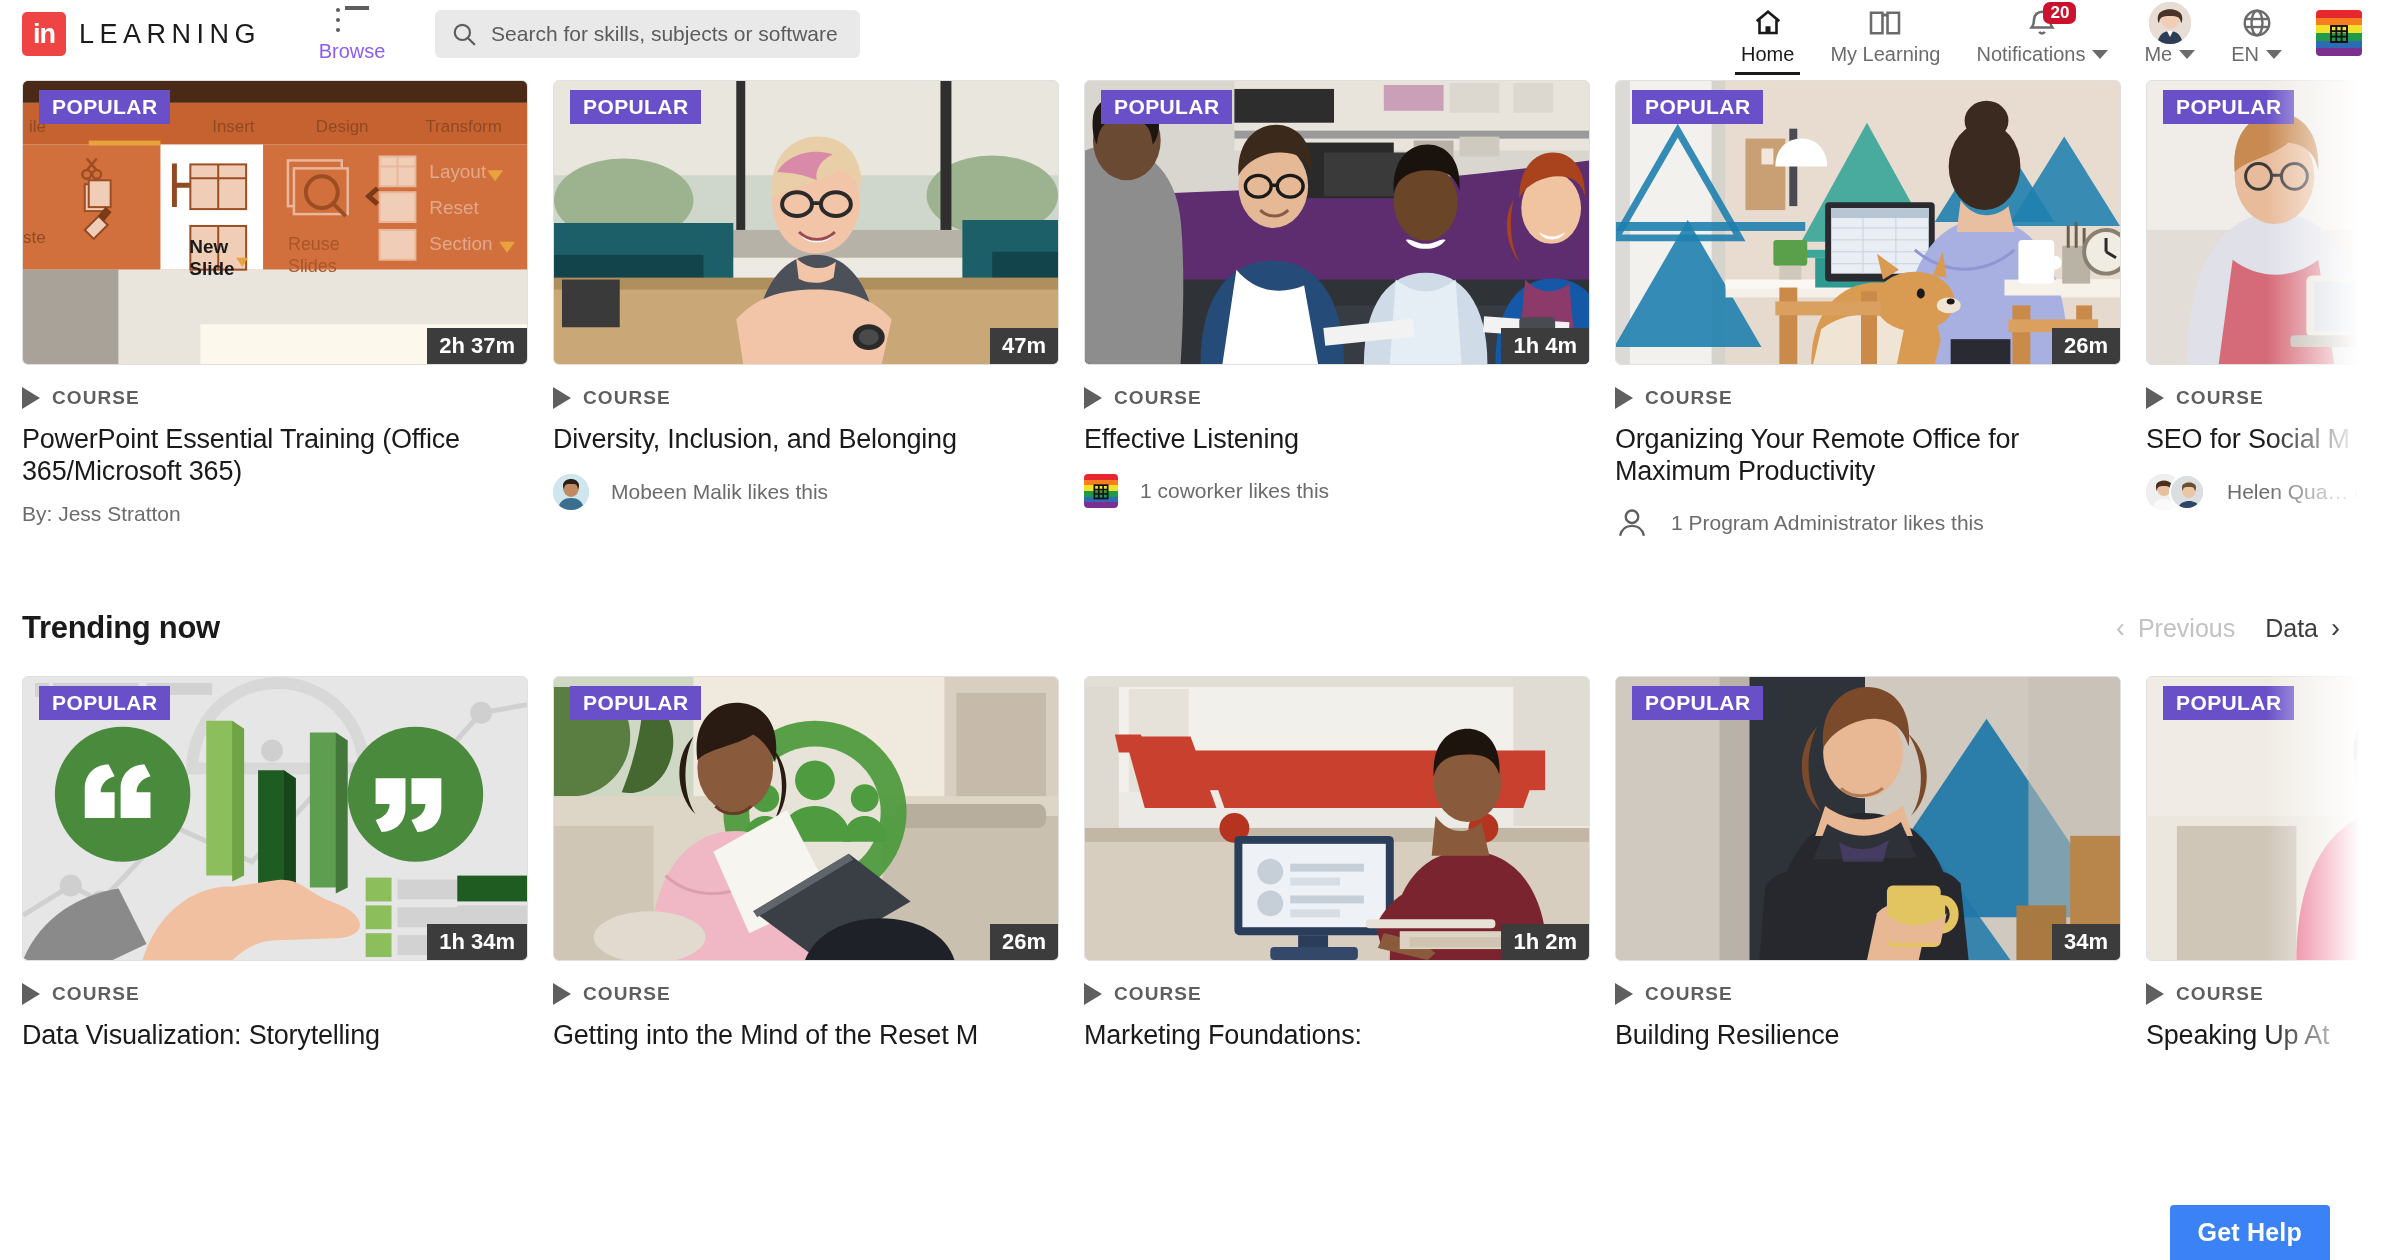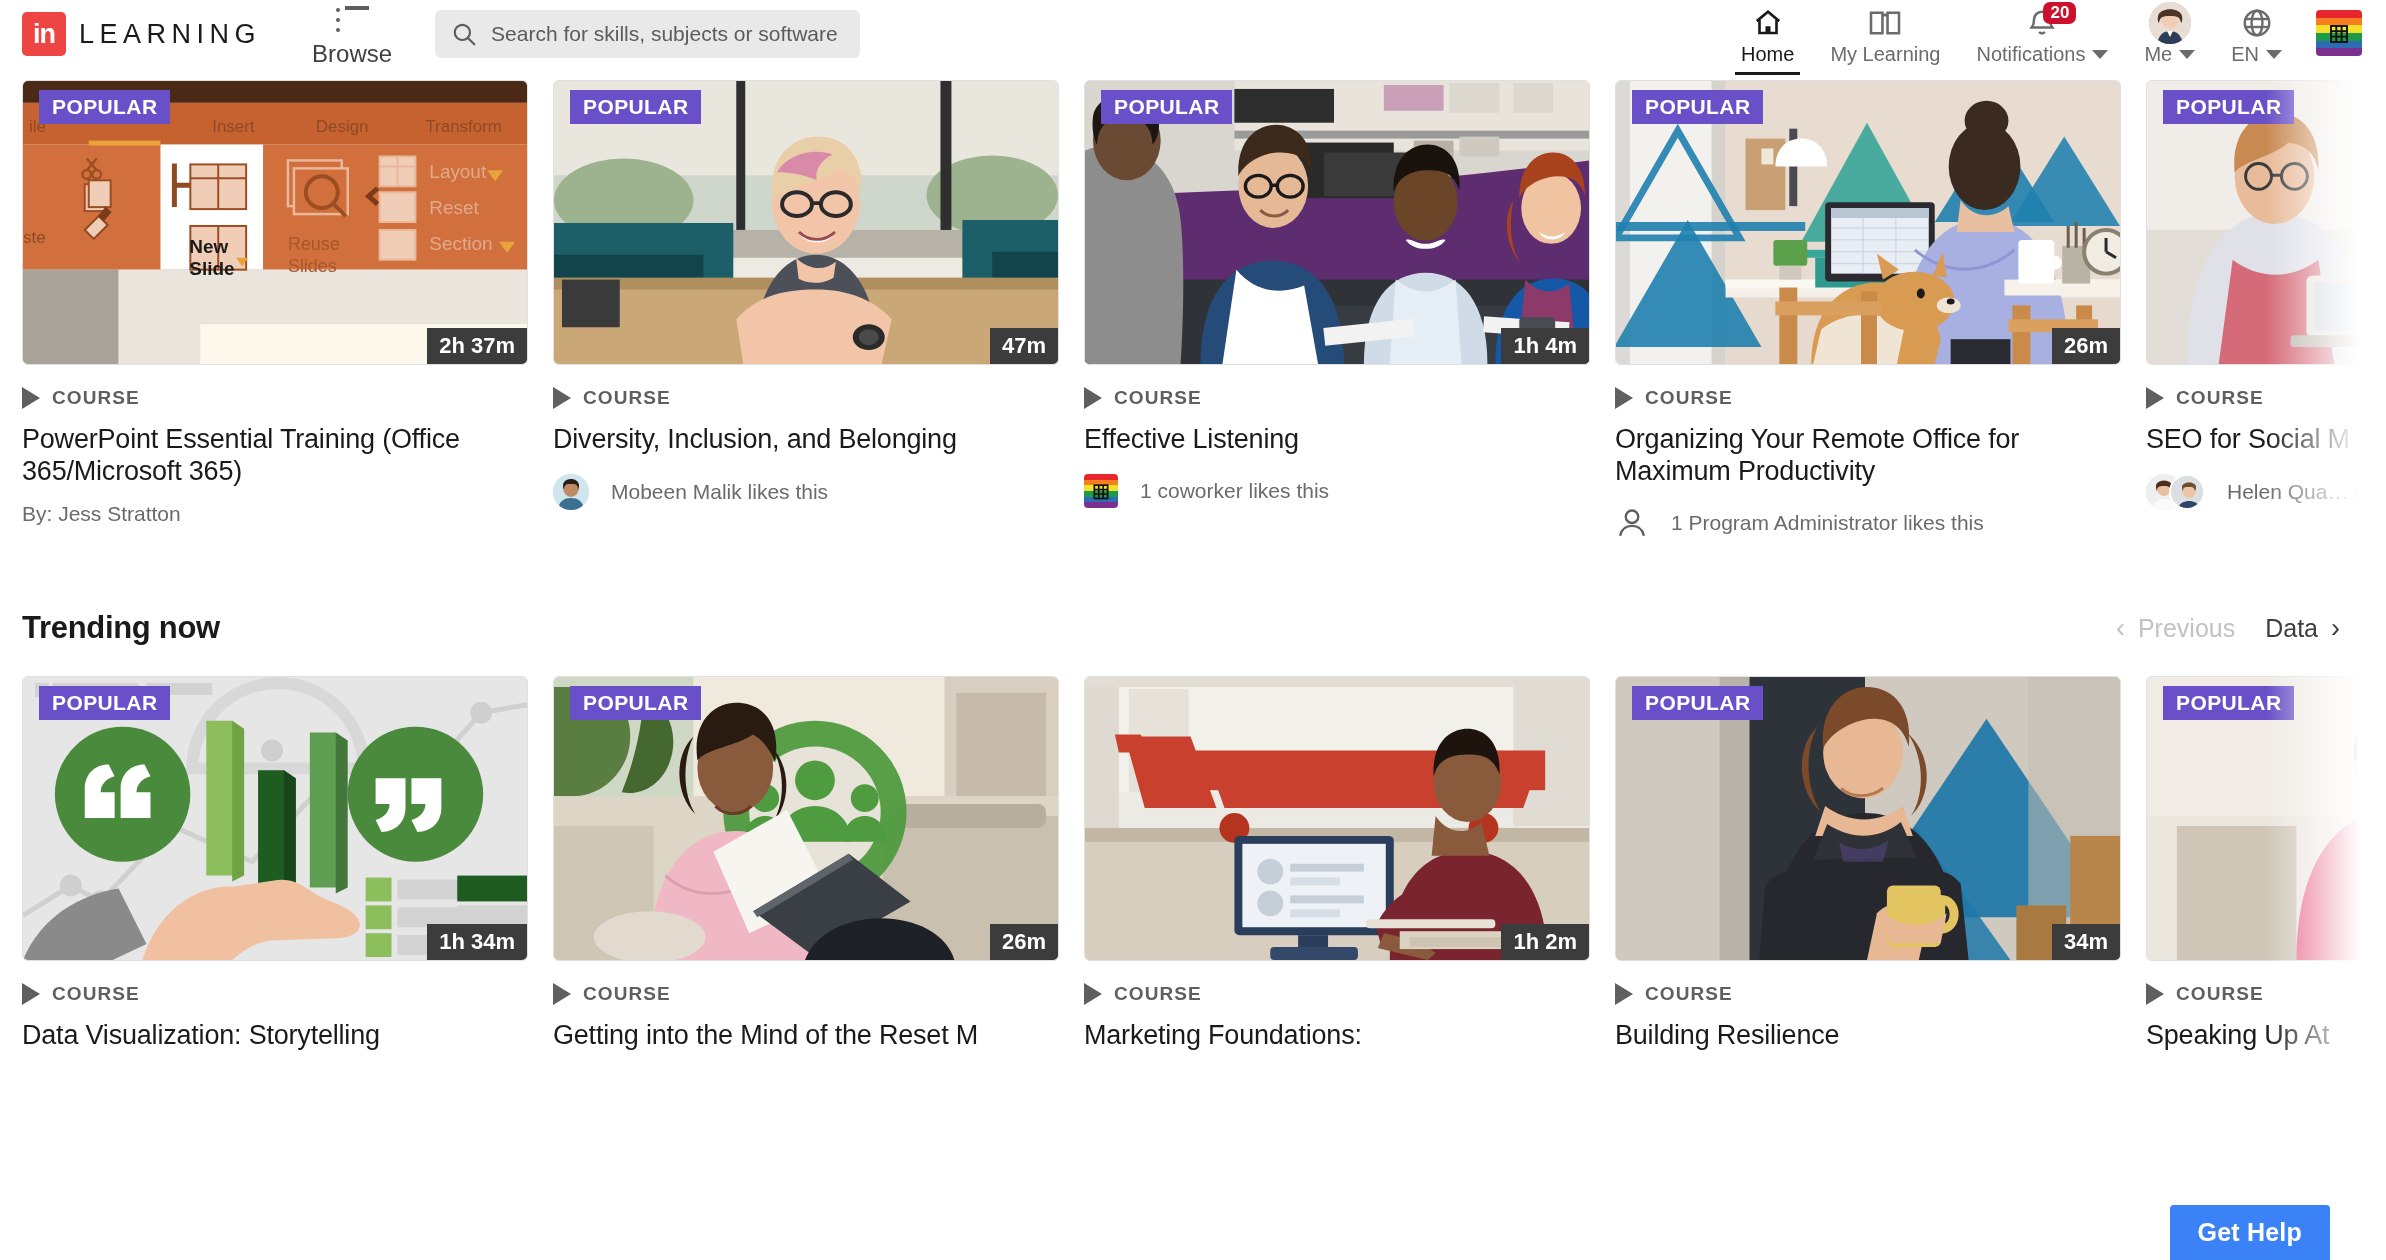--- a/index.html
+++ b/index.html
@@ -44,21 +44,21 @@
   .browse-icon i:nth-child(1) { top: 2px; }
   .browse-icon i:nth-child(2) { top: 12px; }
   .browse-icon i:nth-child(3) { top: 22px; }
   .browse-icon b {
     position: absolute; left: 1px; width: 4px; height: 4px;
     background: #5e5e5e; border-radius: 50%;
   }
   .browse-icon b:nth-of-type(1) { top: 2px; }
   .browse-icon b:nth-of-type(2) { top: 12px; }
   .browse-icon b:nth-of-type(3) { top: 22px; }
-  .browse-label { font-size: 24px; color: #404040; margin-top: 4px; }
+  .browse-label { font-size: 20px; color: #8b5cf6; margin-top: 4px; }
 
   .search-wrap {
     margin-left: 40px; margin-top: 10px;
     width: 425px; height: 48px;
     background: #e9e9e9; border-radius: 6px;
     display: flex; align-items: center; padding: 0 16px;
   }
   .search-ico { width: 26px; height: 26px; flex: 0 0 26px; }
   .search-input {
     border: none; background: transparent; outline: none;

